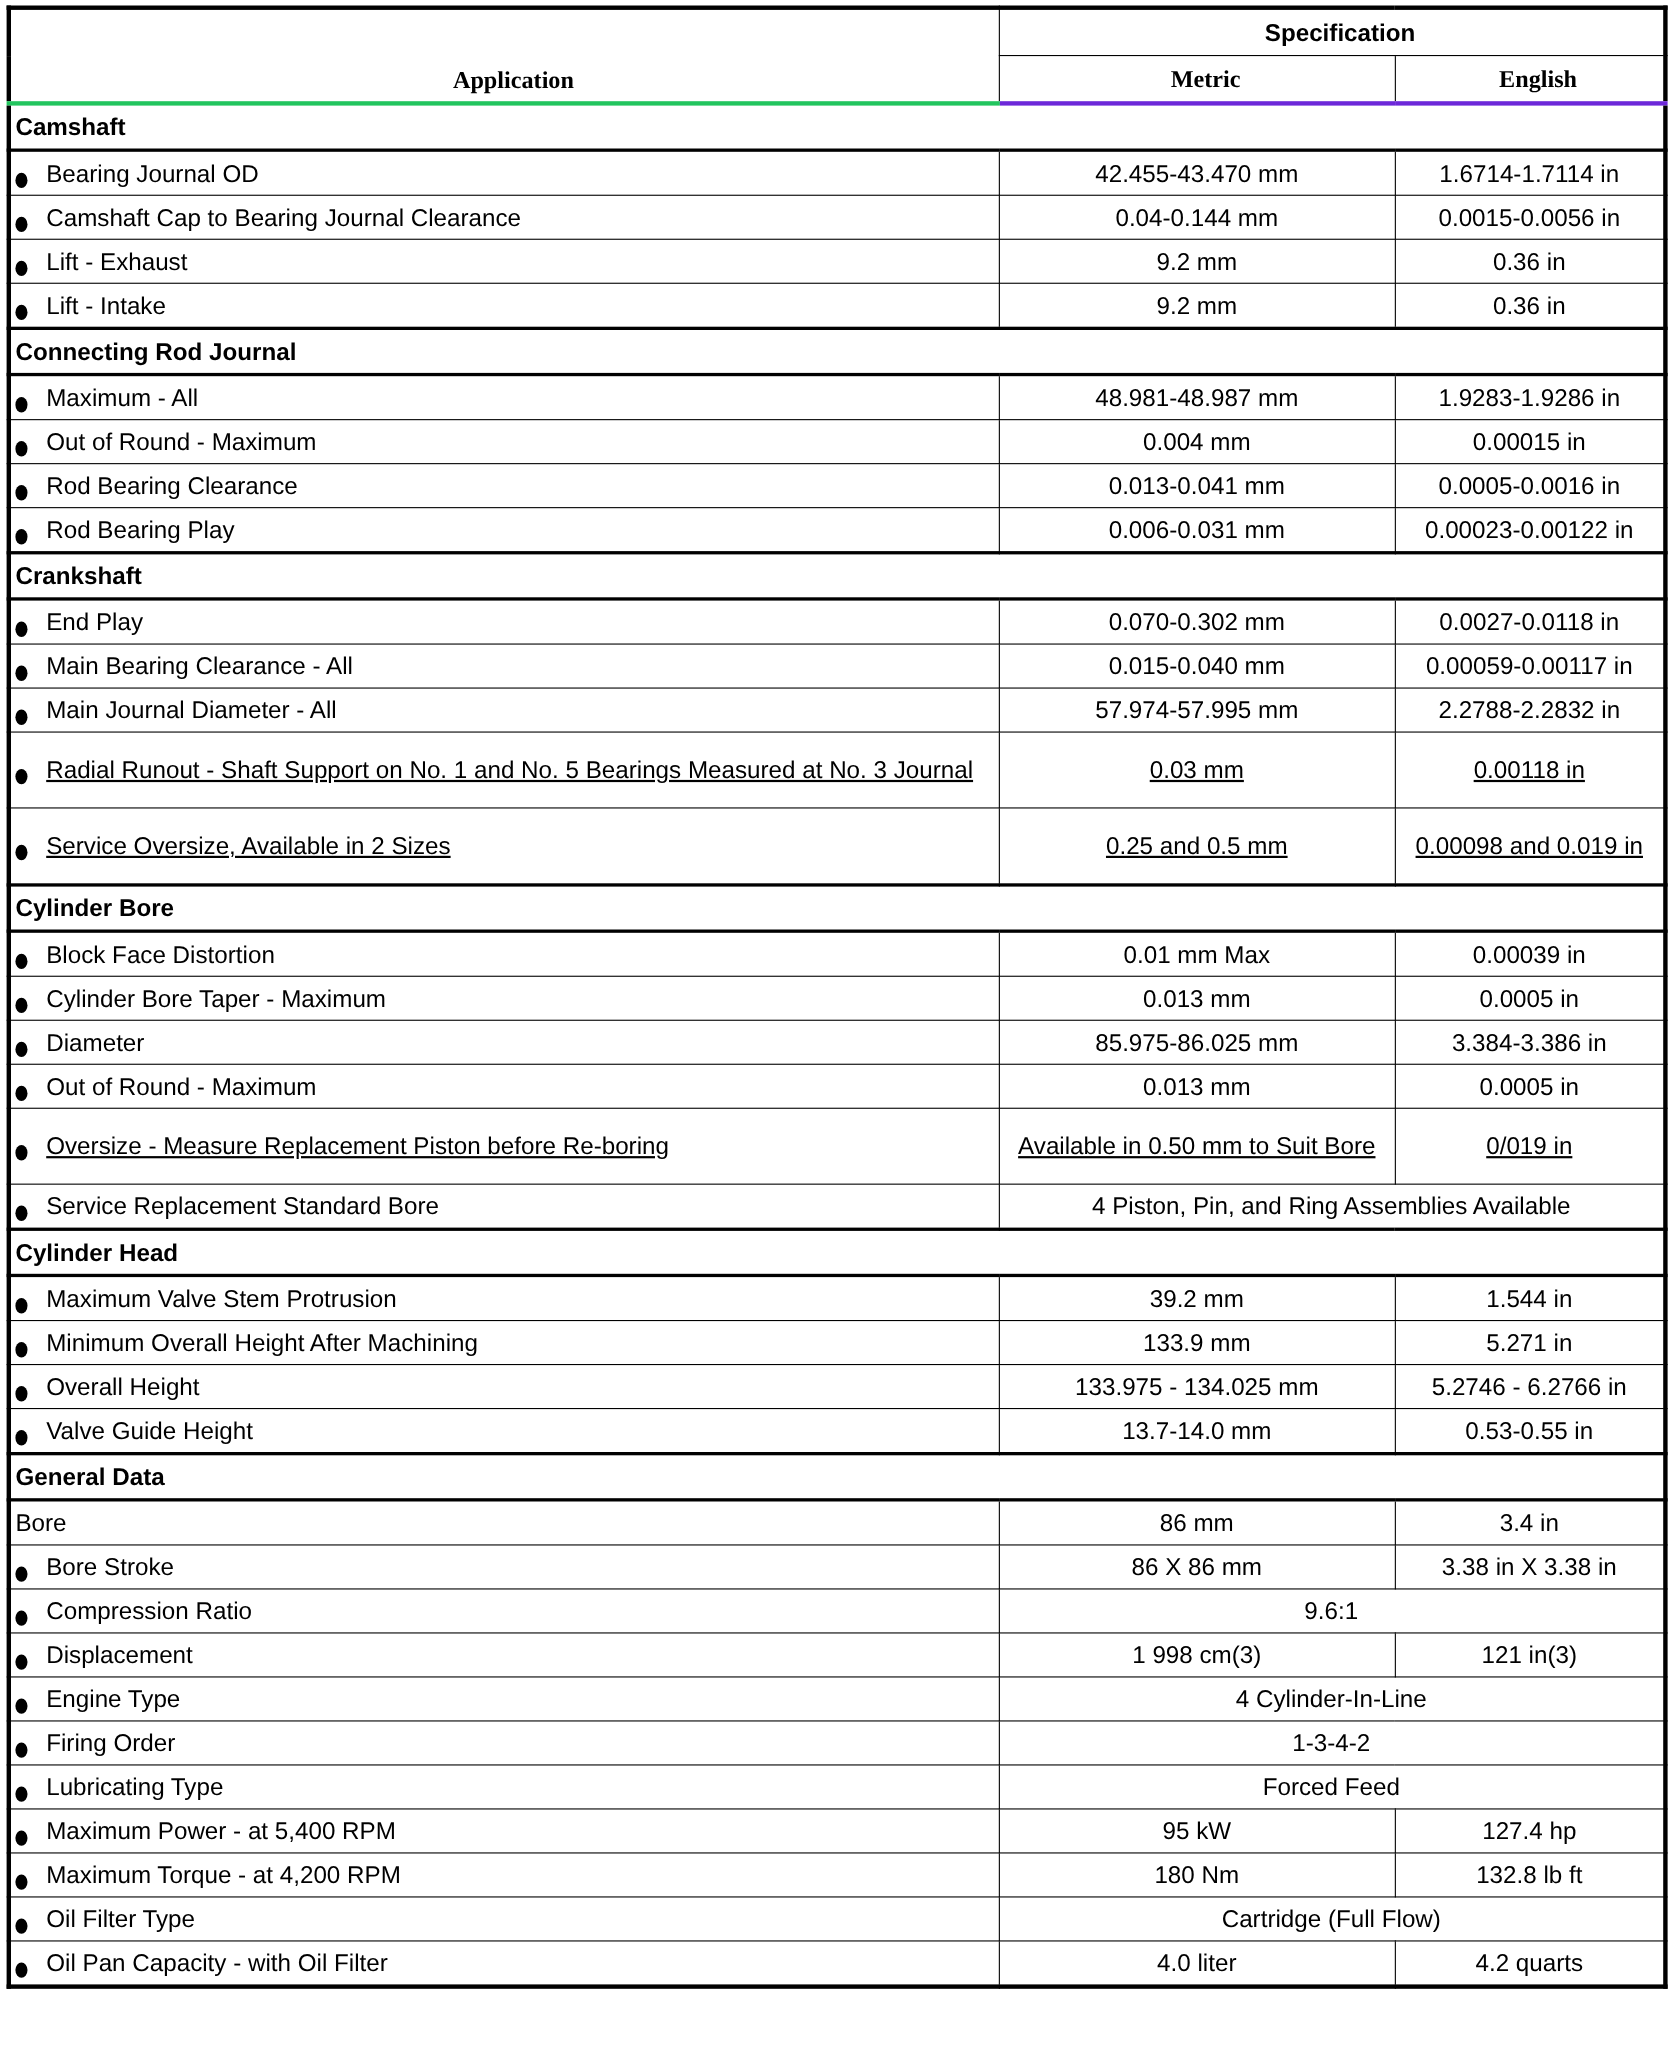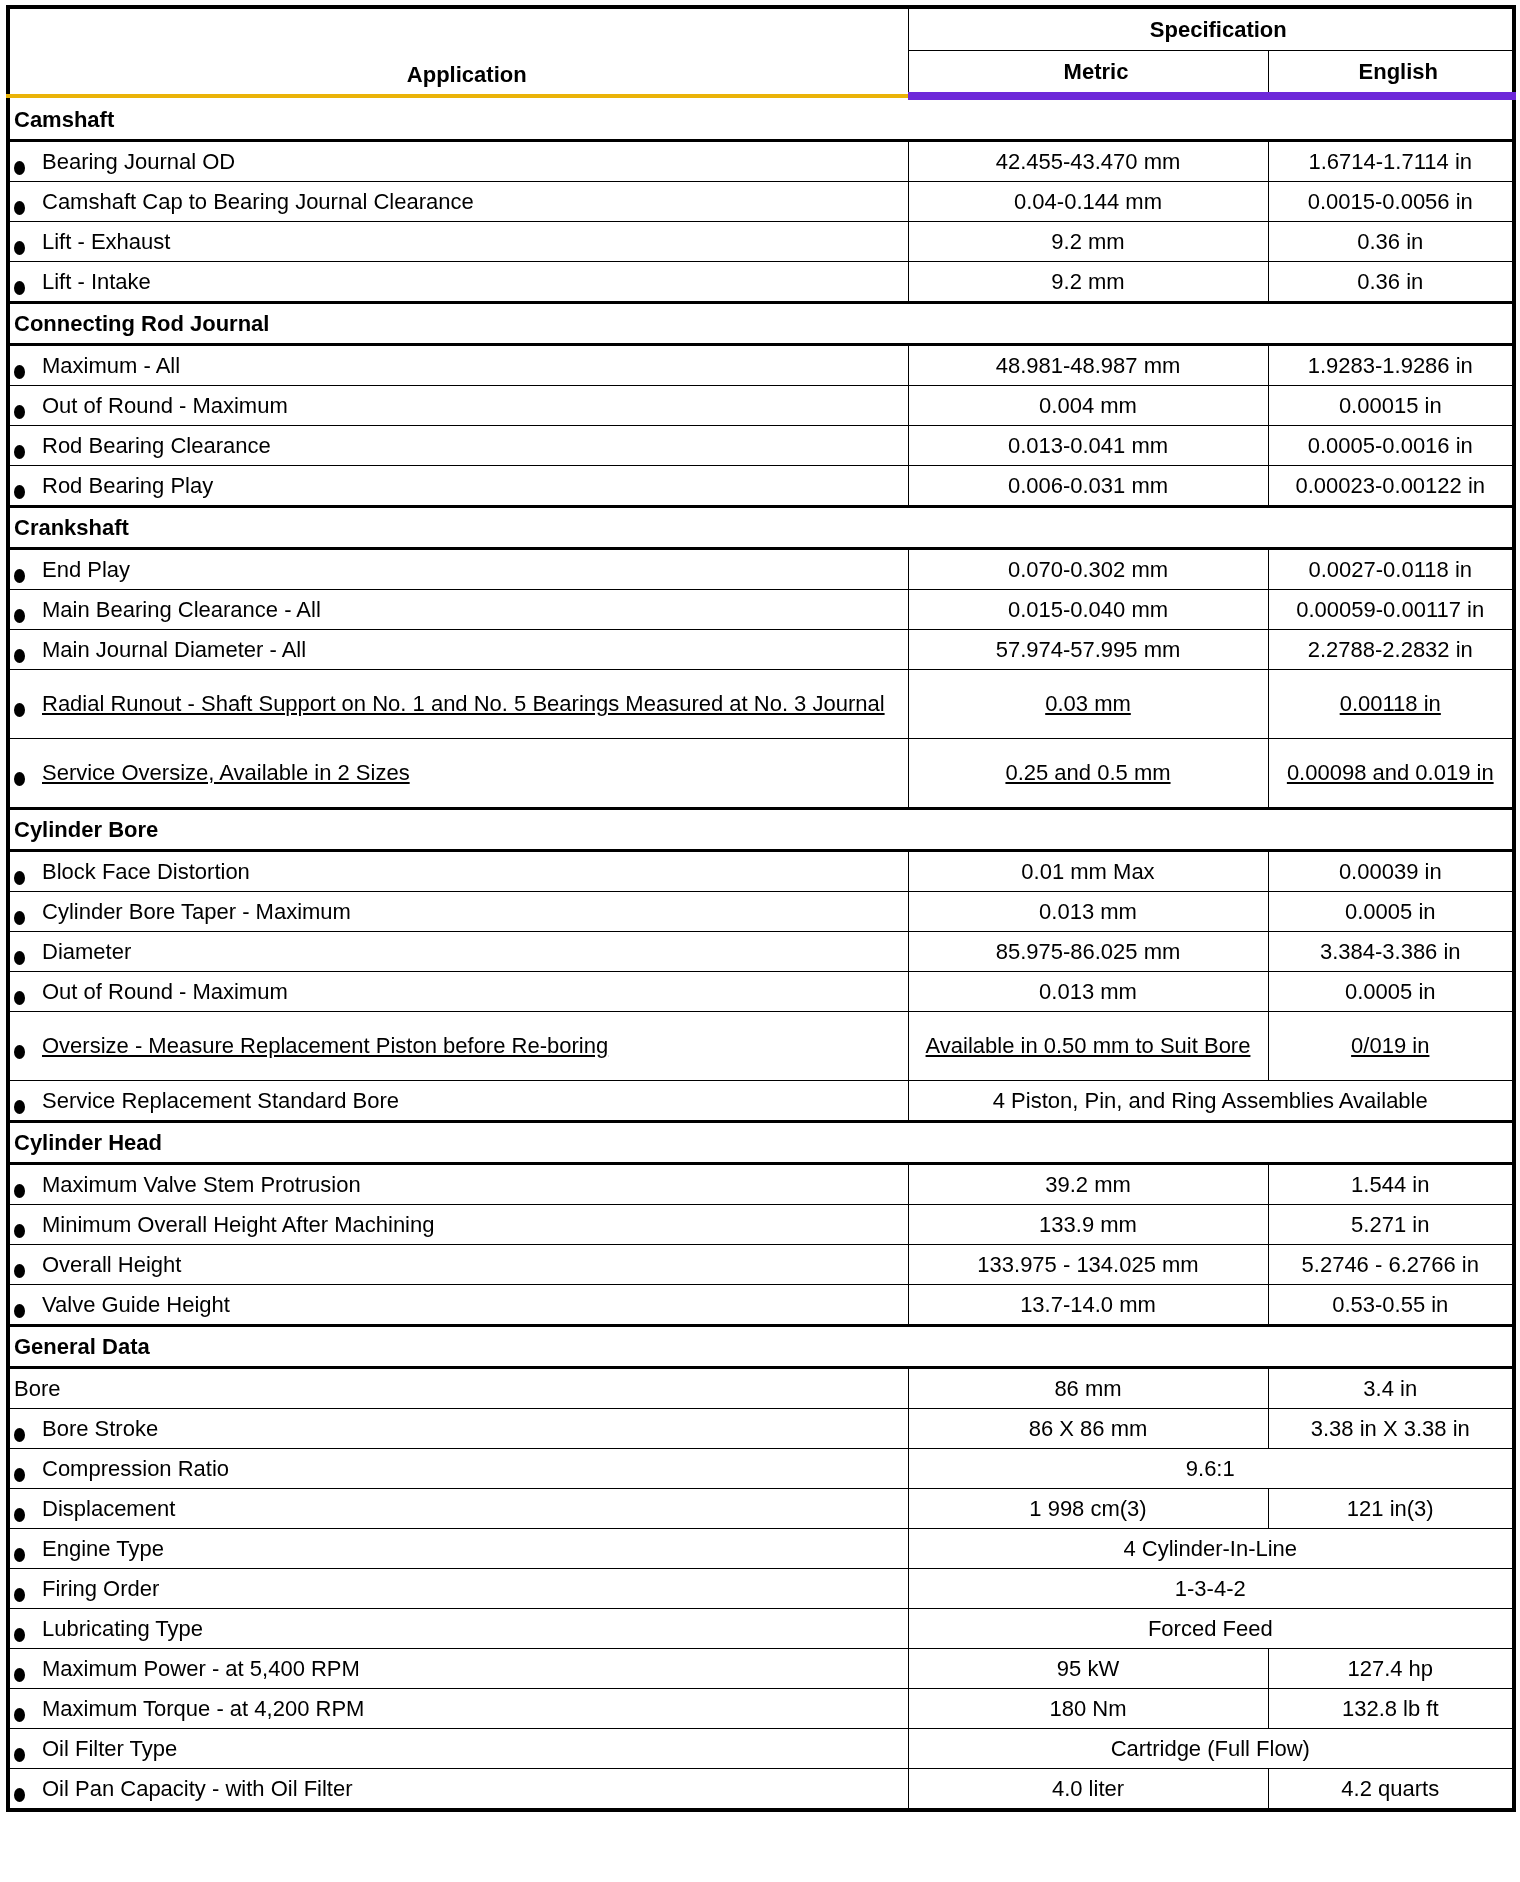--- a/index.html
+++ b/index.html
@@ -12,21 +12,21 @@
     font-size: 22px;
   }
   table.spec col.c-app { width: 900px; }
   table.spec col.c-met { width: 360px; }
   table.spec col.c-eng { width: 246px; }
   table.spec td, table.spec th {
     border: 1.5px solid #000; padding: 0 4px; vertical-align: middle;
     line-height: 30px;
   }
   table.spec th { font-weight: bold; text-align: center; height: 41px; padding-left: 20px; }
-  tr.head-bottom th { border-bottom: 8px solid #6d28d9; }
+  tr.head-bottom th { border-bottom: 4px solid #6d28d9; font-family: Liberation Serif, serif; }
   tr.section td { font-weight: bold; height: 39px; padding-left: 4px; }
   tr.item td { height: 39px; }
   tr.item.tall td { height: 68px; text-decoration: underline; }
   td.app { padding-left: 20px; }
   td.app.plain { padding-left: 4px; }
   .bullet { display: inline-block; width: 11px; height: 14px; border-radius: 50%;
             background: #000; margin-right: 17px; vertical-align: middle; position: relative; top: -2px; }
   .app-wrap { display: flex; align-items: flex-end; }
   .app-wrap .txt { flex: 1; line-height: 30px; }
   td.val { text-align: center; }
@@ -36,21 +36,21 @@
 <body>
 
 <table class="spec">
   <colgroup>
       <col class="c-app">
       <col class="c-met">
       <col class="c-eng">
     </colgroup>
   <thead>
     <tr>
-      <th rowspan="2" style="vertical-align:bottom; padding-bottom:4px; border-bottom:4px solid #eab308;"><span>Application</span></th>
+      <th rowspan="2" style="vertical-align:bottom; padding-bottom:4px; border-bottom:4px solid #22c55e;font-family:Liberation Serif, serif;"><span>Application</span></th>
       <th colspan="2">Specification</th>
     </tr>
     <tr class="head-bottom">
       <th>Metric</th>
       <th>English</th>
     </tr>
   </thead>
   <tbody id="spec-body">
       <tr class="section thick-top">
         <td colspan="3">Camshaft</td>

